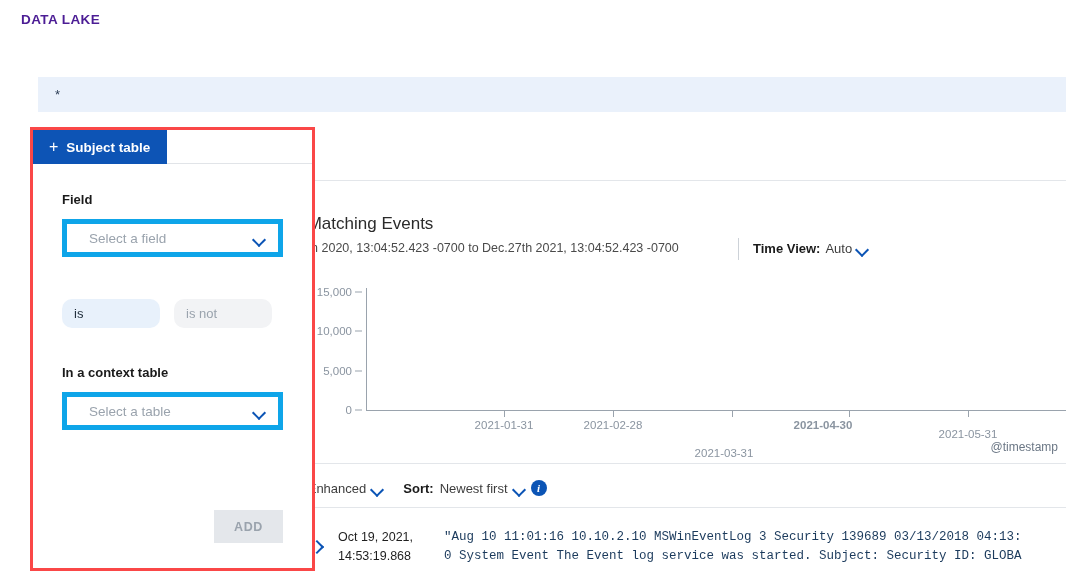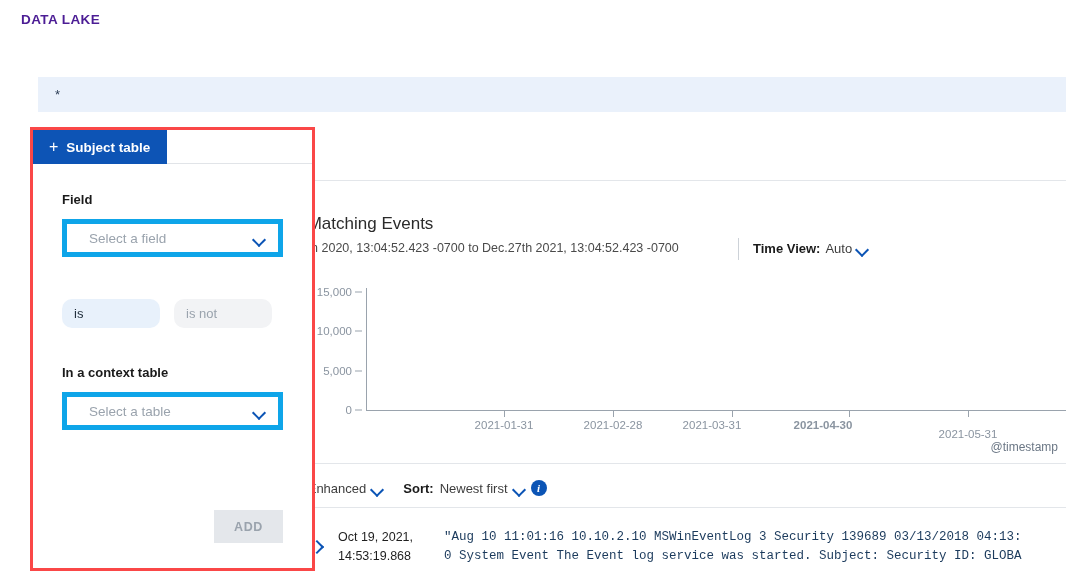--- a/index.html
+++ b/index.html
@@ -208,21 +208,21 @@
       <div class="ytickmark" style="top:4px;"></div>
     </div>
     <div class="yaxis"></div>
     <div class="xaxis"></div>
 
     <div class="xtick" style="left:224px;"></div>
     <div class="xlabel" style="left:224px;">2021-01-31</div>
     <div class="xtick" style="left:333px;"></div>
     <div class="xlabel" style="left:333px;">2021-02-28</div>
     <div class="xtick" style="left:452px;"></div>
-    <div class="xlabel" style="left:432px;">2021-03-31</div>
+    <div class="xlabel" style="left:444px;margin-top:28px;">2021-03-31</div>
     <div class="xtick" style="left:569px;"></div>
     <div class="xlabel" style="left:543px;font-weight:bold;">2021-04-30</div>
     <div class="xtick" style="left:688px;"></div>
     <div class="xlabel" style="left:688px;margin-top:9px;">2021-05-31</div>
   </div>
   <div class="axis-name">@timestamp</div>
 
   <div class="toolbar">
     <div class="grp">
       <b>View:</b>

